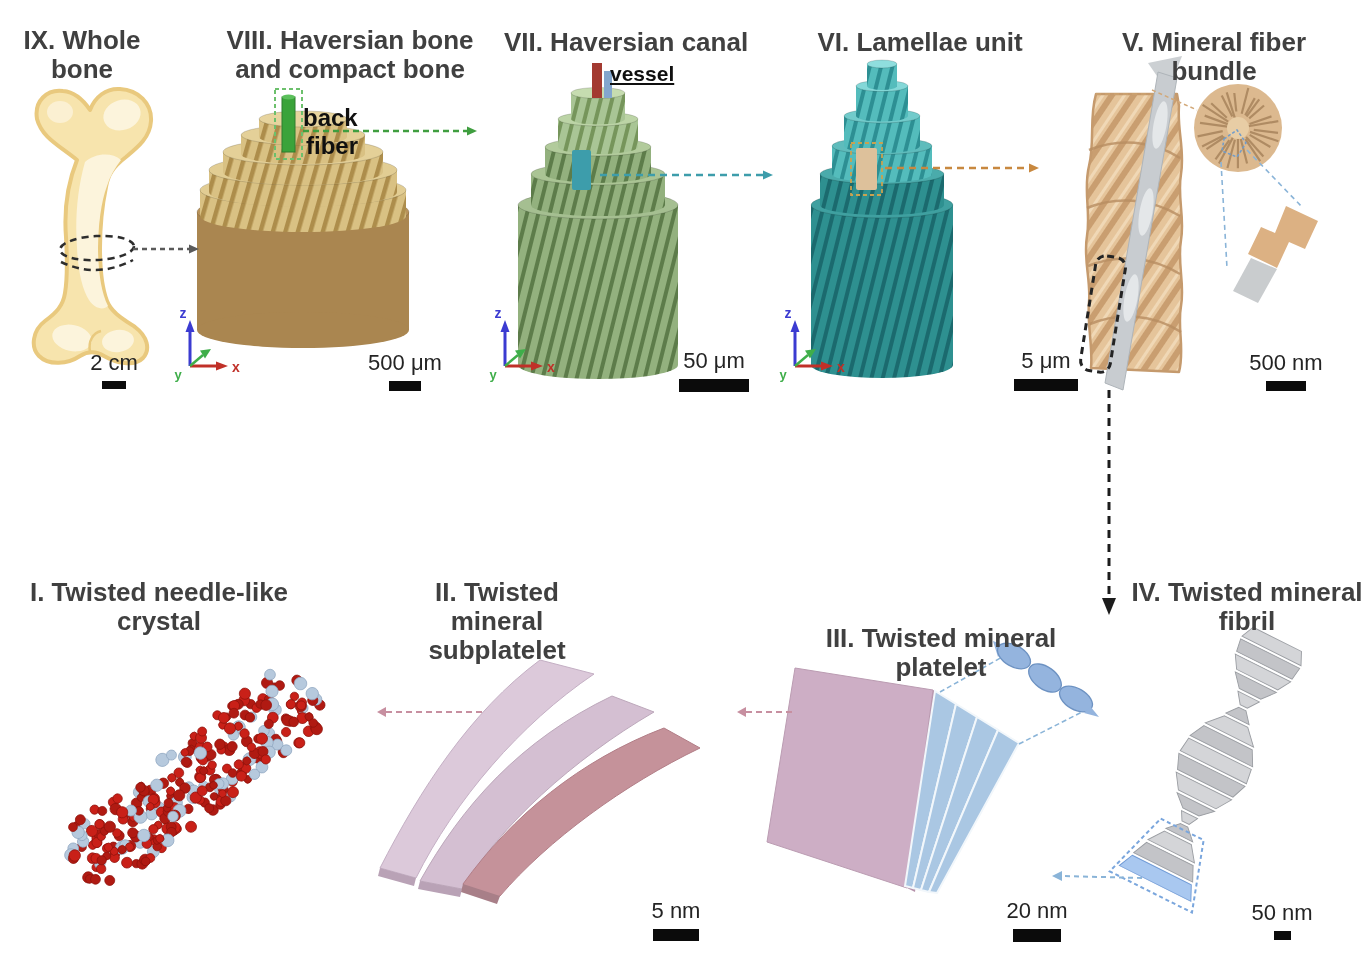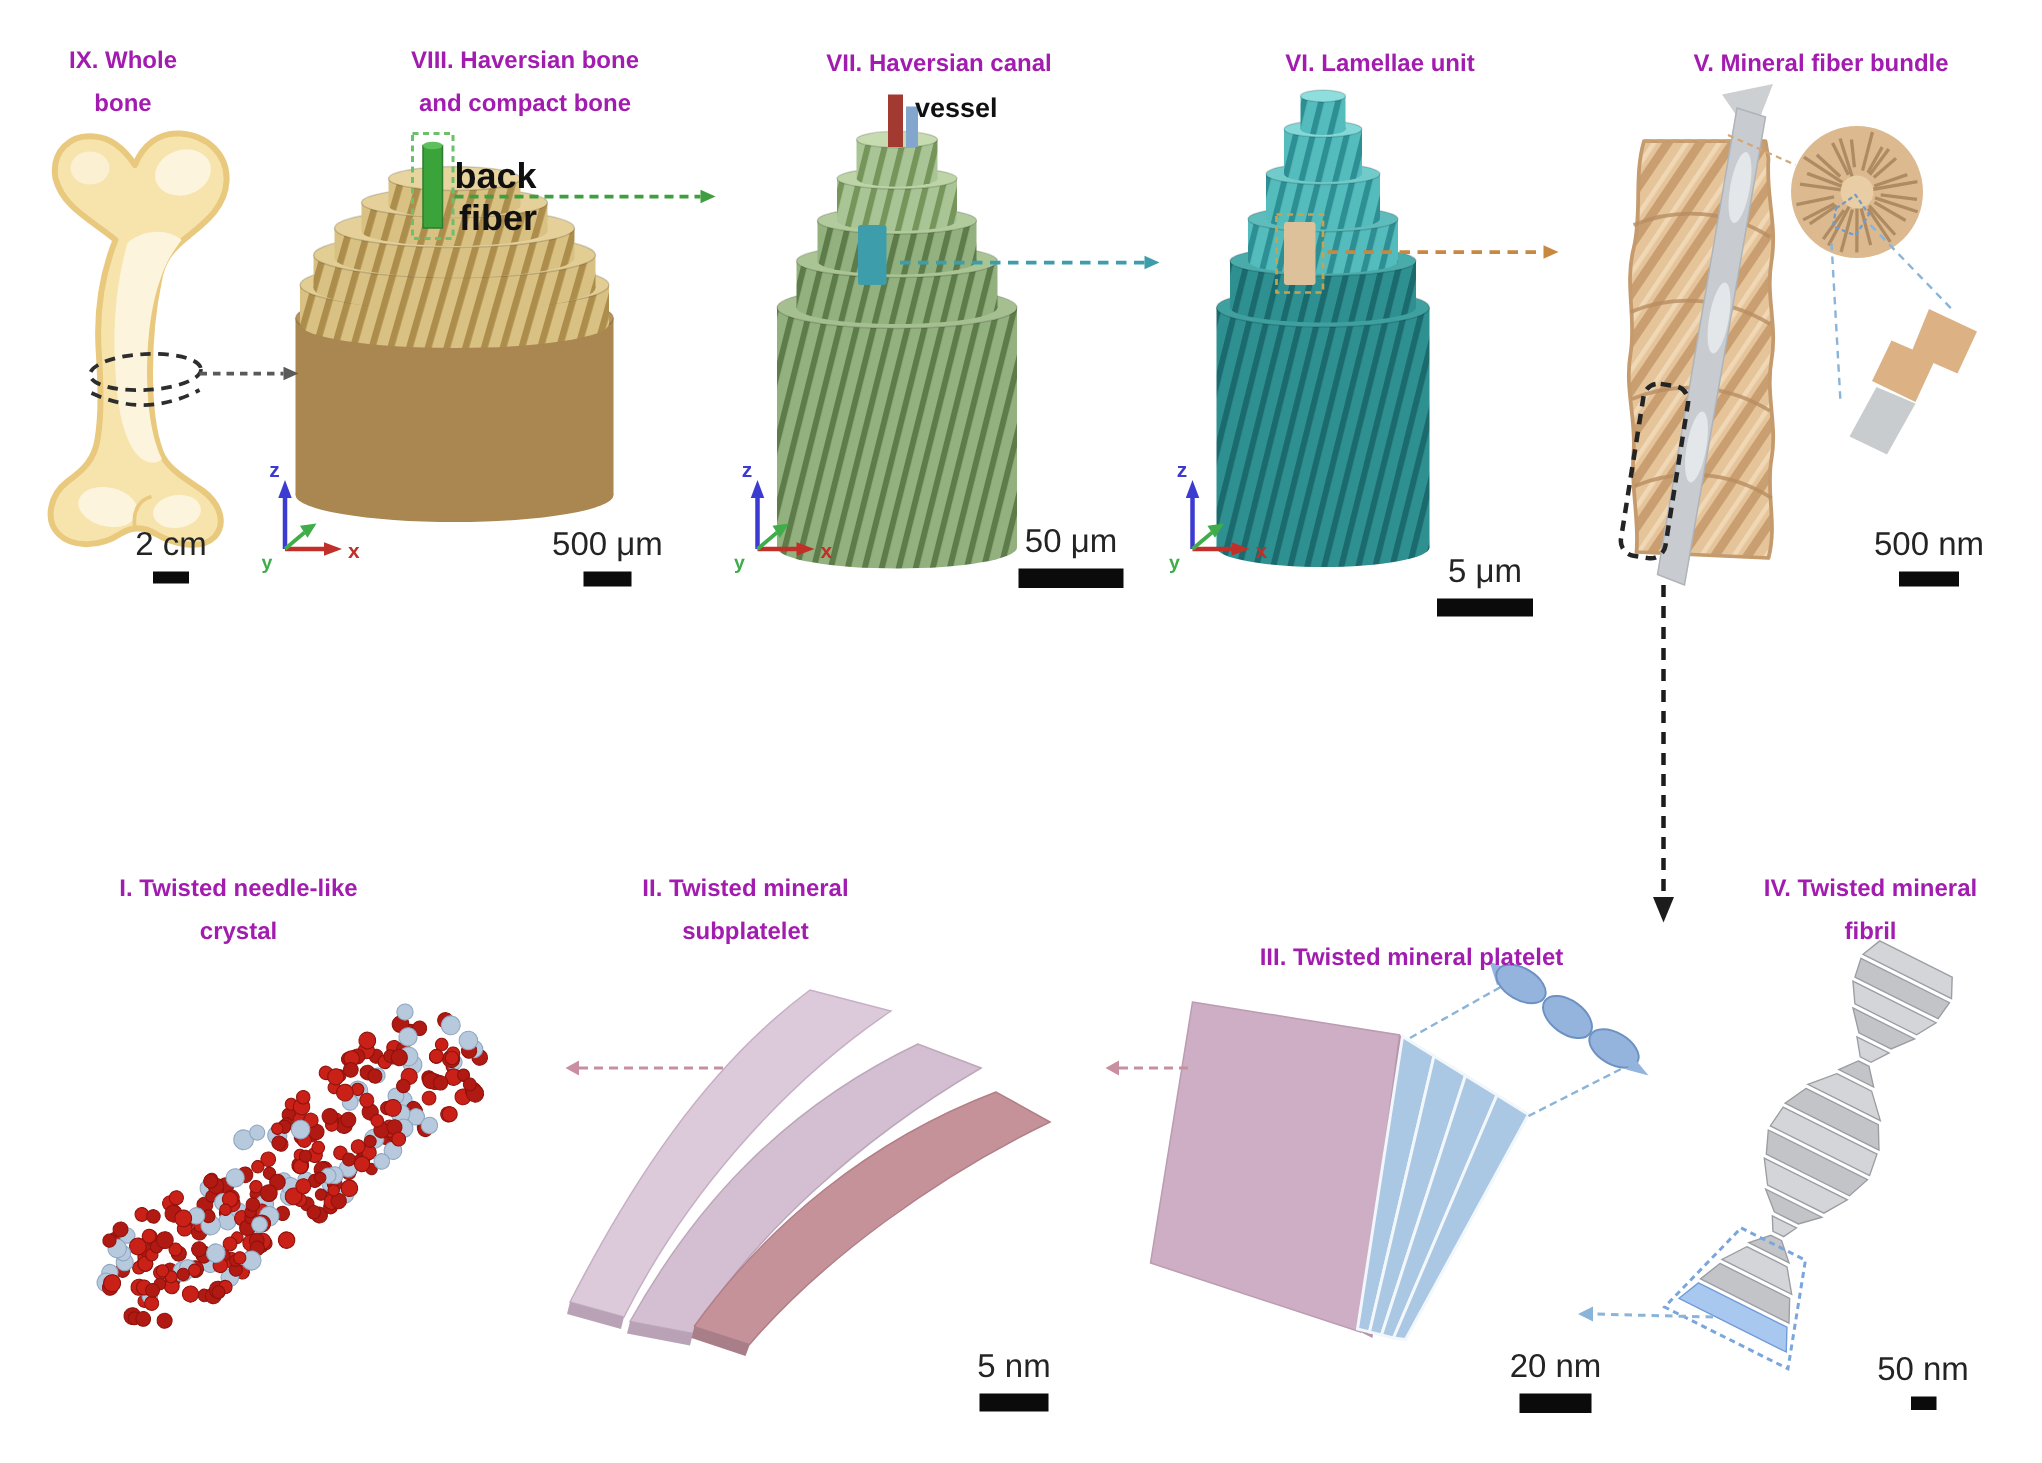--- a/index.html
+++ b/index.html
@@ -1,19 +1,19 @@
 <!DOCTYPE html>
 <html><head>
 <meta charset="utf-8">
 <style>
   html,body{margin:0;padding:0;background:#fff;}
   .fig{position:relative;width:1361px;height:975px;background:#ffffff;overflow:hidden;
        font-family:"Liberation Sans",sans-serif;}
   .fig svg{position:absolute;left:0;top:0;z-index:1;}
-  .t{position:absolute;z-index:2;font-weight:bold;font-size:16px;color:#a21caf;
+  .t{position:absolute;z-index:2;font-weight:bold;font-size:26px;color:#404040;
      text-align:center;line-height:29px;font-family:"Liberation Sans",sans-serif;}
   .lbl{position:absolute;z-index:2;font-weight:bold;font-size:24px;color:#101010;
        font-family:"Liberation Sans",sans-serif;}
   .sb{position:absolute;z-index:2;font-size:22px;font-weight:400;color:#242424;
       text-align:center;font-family:"Liberation Sans",sans-serif;}
   .sb .bar{background:#0b0b0b;margin:5px auto 0;}
 </style>
 </head>
 <body>
 
@@ -600,35 +600,35 @@
   <div>crystal</div>
 </div>
 <div class="t" style="left:778px;top:580px;width:326px;margin-top:44px;">III. Twisted mineral platelet</div>
 <div class="t" style="left:1130px;top:578px;width:234px;">
   <div>IV. Twisted mineral</div>
   <div>fibril</div>
 </div>
 
 <div class="lbl" style="left:303px;top:104px;">back</div>
 <div class="lbl" style="left:306px;top:132px;">fiber</div>
-<div class="lbl" style="left:610px;top:62px;font-size:18px;">vessel</div>
+<div class="lbl" style="left:610px;top:62px;font-size:21px;text-decoration:underline;">vessel</div>
 
 <div class="sb" style="left:82px;top:350px;width:64px;">
   <div>2 cm</div>
   <div class="bar" style="width:24px;height:8px;"></div>
 </div>
 <div class="sb" style="left:362px;top:350px;width:86px;">
   <div>500 μm</div>
   <div class="bar" style="width:32px;height:10px;"></div>
 </div>
 <div class="sb" style="left:668px;top:348px;width:92px;">
   <div>50 μm</div>
   <div class="bar" style="width:70px;height:13px;"></div>
 </div>
-<div class="sb" style="left:946px;top:348px;width:88px;margin-top:20px;">
+<div class="sb" style="left:1002px;top:348px;width:88px;">
   <div>5 μm</div>
   <div class="bar" style="width:64px;height:12px;"></div>
 </div>
 <div class="sb" style="left:1242px;top:350px;width:88px;">
   <div>500 nm</div>
   <div class="bar" style="width:40px;height:10px;"></div>
 </div>
 <div class="sb" style="left:640px;top:898px;width:72px;">
   <div>5 nm</div>
   <div class="bar" style="width:46px;height:12px;"></div>

